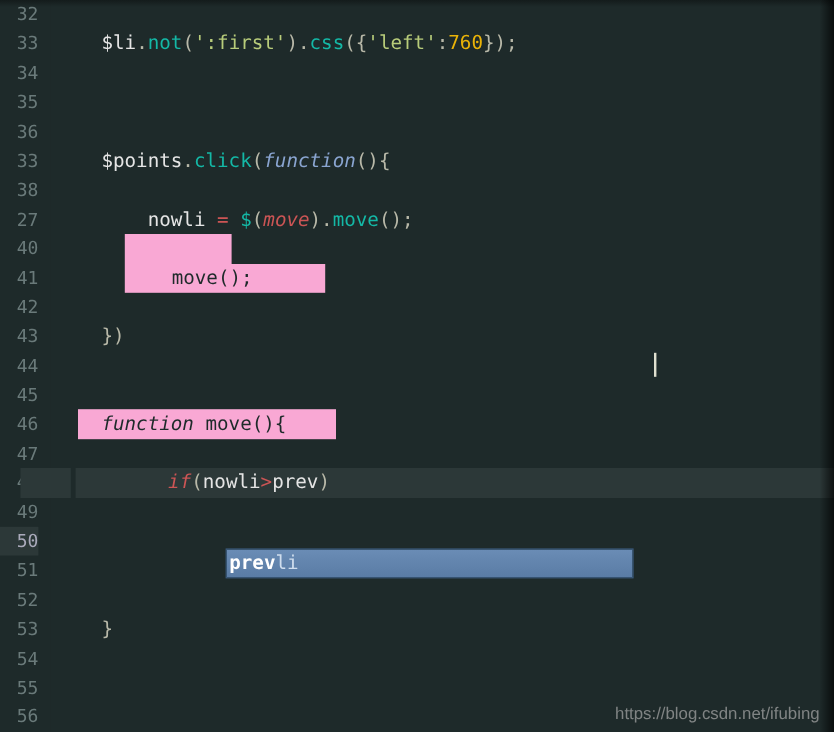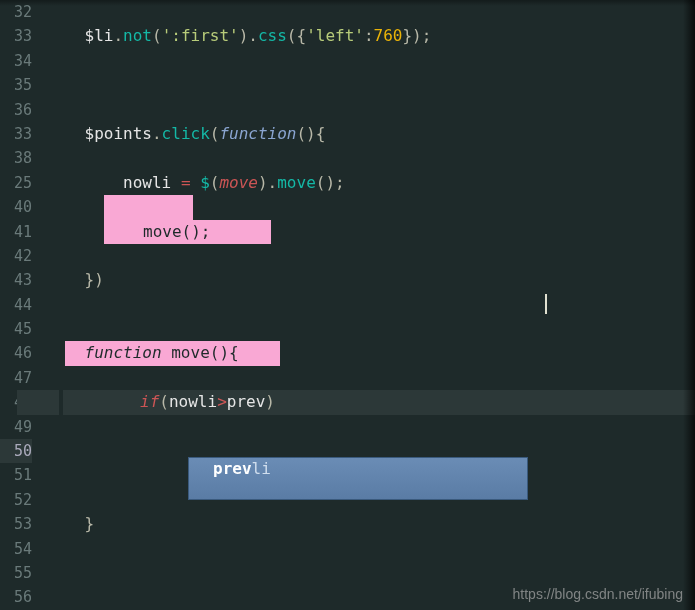--- a/index.html
+++ b/index.html
@@ -70,25 +70,25 @@
       color: #1e2a2a;
     }
     .sel .tok-kw, .sel .tok-method, .sel .tok-punct, .sel .tok-fn, .sel .tok-ident { color: inherit; }
     .sel.fnline { display: inline-block; padding: 0 12px 0 0; }
     .sel.moveline { display: inline-block; padding: 0 60px 0 20px; }
     .autocomplete {
       position: absolute;
       left: 188px;
       top: 457px;
       width: 340px;
-      height: 43px;
+      height: 25px;
       background: linear-gradient(#6a8cb5, #5a7ca5);
       border: 1px solid #3a5a7d;
       color: #fff;
-      padding: 1px 24px;
+      padding: 1px 2px;
       font-size: 16px;
     }
     .autocomplete b { font-weight: bold; }
     .autocomplete .rest { color: #d0deee; font-weight: normal; }
     .cursor {
       position: absolute;
       width: 2px;
       height: 20px;
       background: #e0e0d0;
       left: 503px;
@@ -111,21 +111,21 @@
 
 <div class="editor">
   <div class="gutter">
     <div class="ln">32</div>
     <div class="ln">33</div>
     <div class="ln">34</div>
     <div class="ln">35</div>
     <div class="ln">36</div>
     <div class="ln">33</div>
     <div class="ln">38</div>
-    <div class="ln">25</div>
+    <div class="ln">27</div>
     <div class="ln">40</div>
     <div class="ln">41</div>
     <div class="ln">42</div>
     <div class="ln">43</div>
     <div class="ln">44</div>
     <div class="ln">45</div>
     <div class="ln">46</div>
     <div class="ln">47</div>
     <div class="ln">48</div>
     <div class="ln">49</div>

